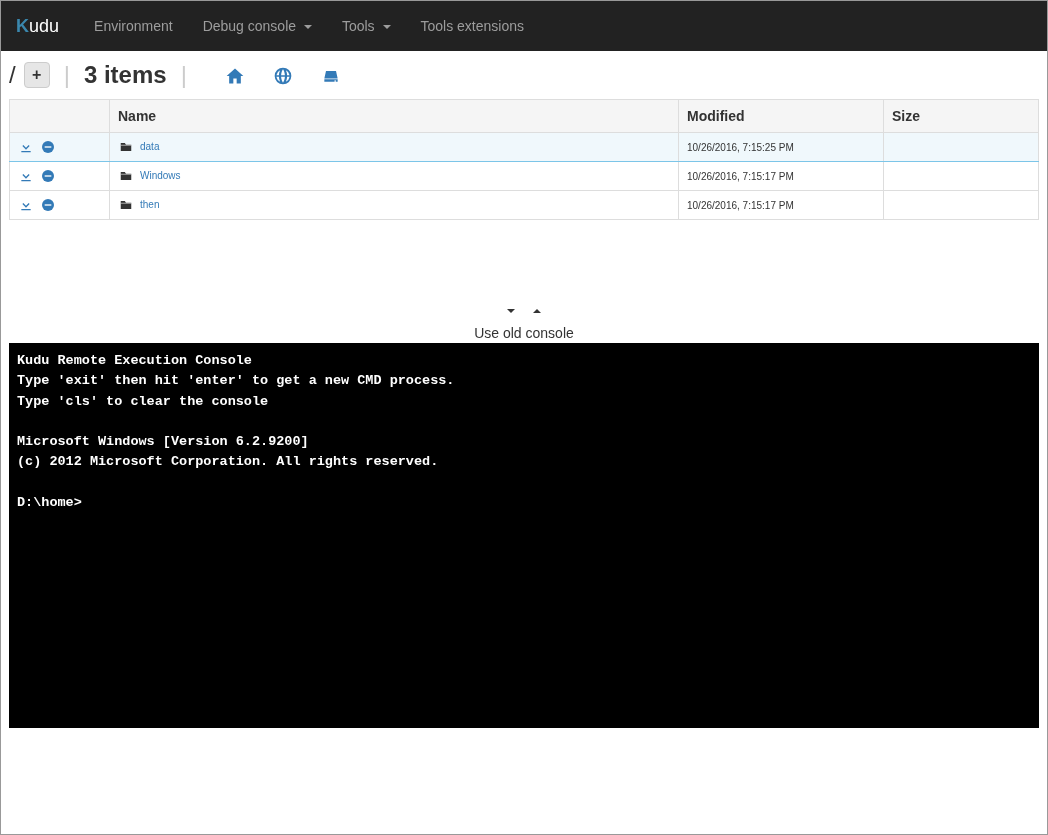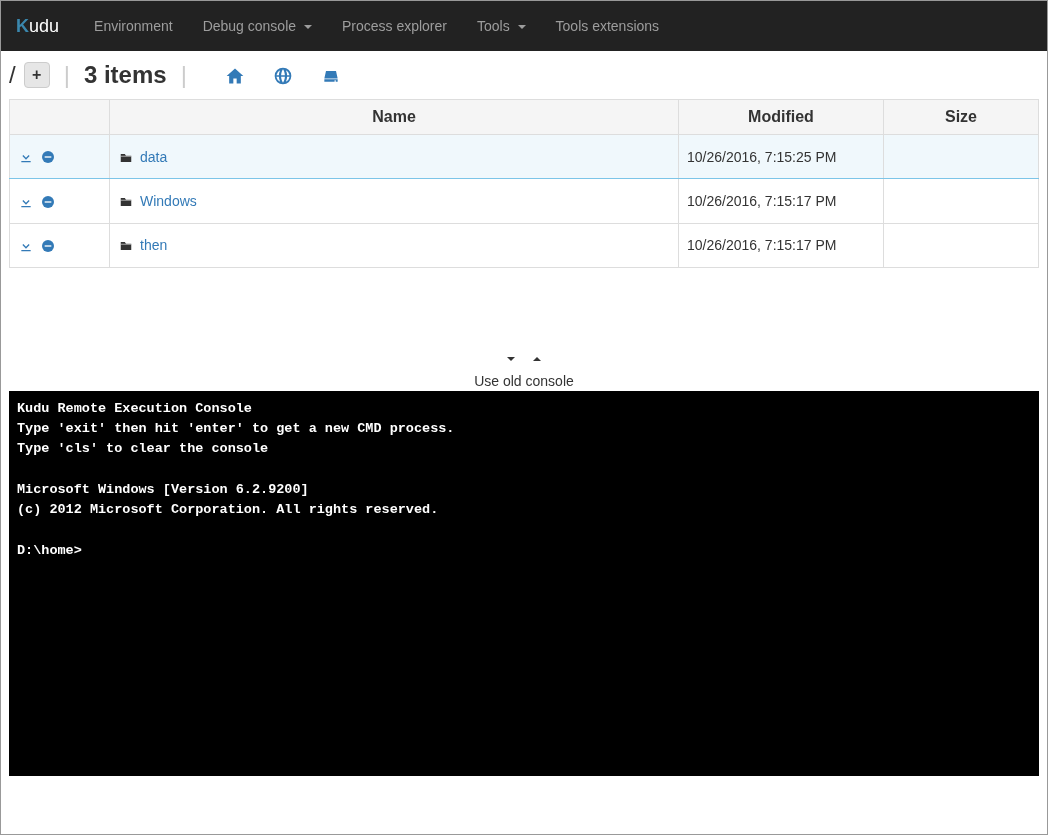--- a/index.html
+++ b/index.html
@@ -10,22 +10,22 @@
 .nav-item{color:#9d9d9d;padding:15px 15px;cursor:pointer;font-size:14px}
 .caret{display:inline-block;width:0;height:0;margin-left:4px;vertical-align:middle;border-top:4px solid;border-right:4px solid transparent;border-left:4px solid transparent}
 .toolbar{display:flex;align-items:center;padding:10px 8px;gap:4px}
 .breadcrumb{font-size:24px;font-weight:500;color:#333;display:flex;align-items:center;gap:8px}
 .btn-plus{display:inline-flex;align-items:center;justify-content:center;width:26px;height:26px;background:#e6e6e6;border:1px solid #ccc;border-radius:4px;font-size:16px;font-weight:bold;cursor:pointer}
 .sep{color:#ccc;font-size:24px;margin:0 10px;font-weight:300}
 .items-count{font-size:24px;font-weight:700}
 .icon-link{color:#337ab7;margin-left:24px;cursor:pointer;font-size:20px}
 .table-wrap{padding:0 8px}
 table{width:100%;border-collapse:collapse;border:1px solid #ddd}
-thead th{background:#f5f5f5;border:1px solid #ddd;padding:8px 8px;text-align:center;font-weight:600;font-size:16px;color:#333}
-tbody td{border:1px solid #ddd;padding:13px 8px;font-size:14px;vertical-align:middle}
+thead th{background:#f5f5f5;border:1px solid #ddd;padding:8px 8px;text-align:left;font-weight:600;font-size:14px;color:#333}
+tbody td{border:1px solid #ddd;padding:6px 8px;font-size:10px;vertical-align:middle}
 tbody tr.sel td{background:#f0f8fc;border-top:1px solid #7cc5e8;border-bottom:1px solid #7cc5e8}
 .col-act{width:100px}
 .col-name{}
 .col-mod{width:205px}
 .col-size{width:155px}
 .row-icons{color:#337ab7;display:flex;gap:6px;align-items:center}
 .dl-icon,.minus-icon{cursor:pointer}
 .folder-icon{color:#333;margin-right:6px}
 .file-link{color:#337ab7;cursor:pointer}
 .splitter{text-align:center;padding:80px 0 4px;font-size:18px;color:#333}
@@ -37,21 +37,20 @@
 </head>
 <body>
 
 <div class="navbar">
   <div class="brand">
       <span class="k">K</span>
       <span>udu</span>
     </div>
   <div class="nav-item">Environment</div>
   <div class="nav-item"><span>Debug console</span> <span class="caret"></span></div>
-  <div class="nav-item">Process explorer</div>
   <div class="nav-item"><span>Tools</span> <span class="caret"></span></div>
   <div class="nav-item">Tools extensions</div>
 </div>
 
 <div class="toolbar">
   <span class="breadcrumb">
     <span>/</span>
     <span class="btn-plus">+</span>
   </span>
   <span class="sep">|</span>

